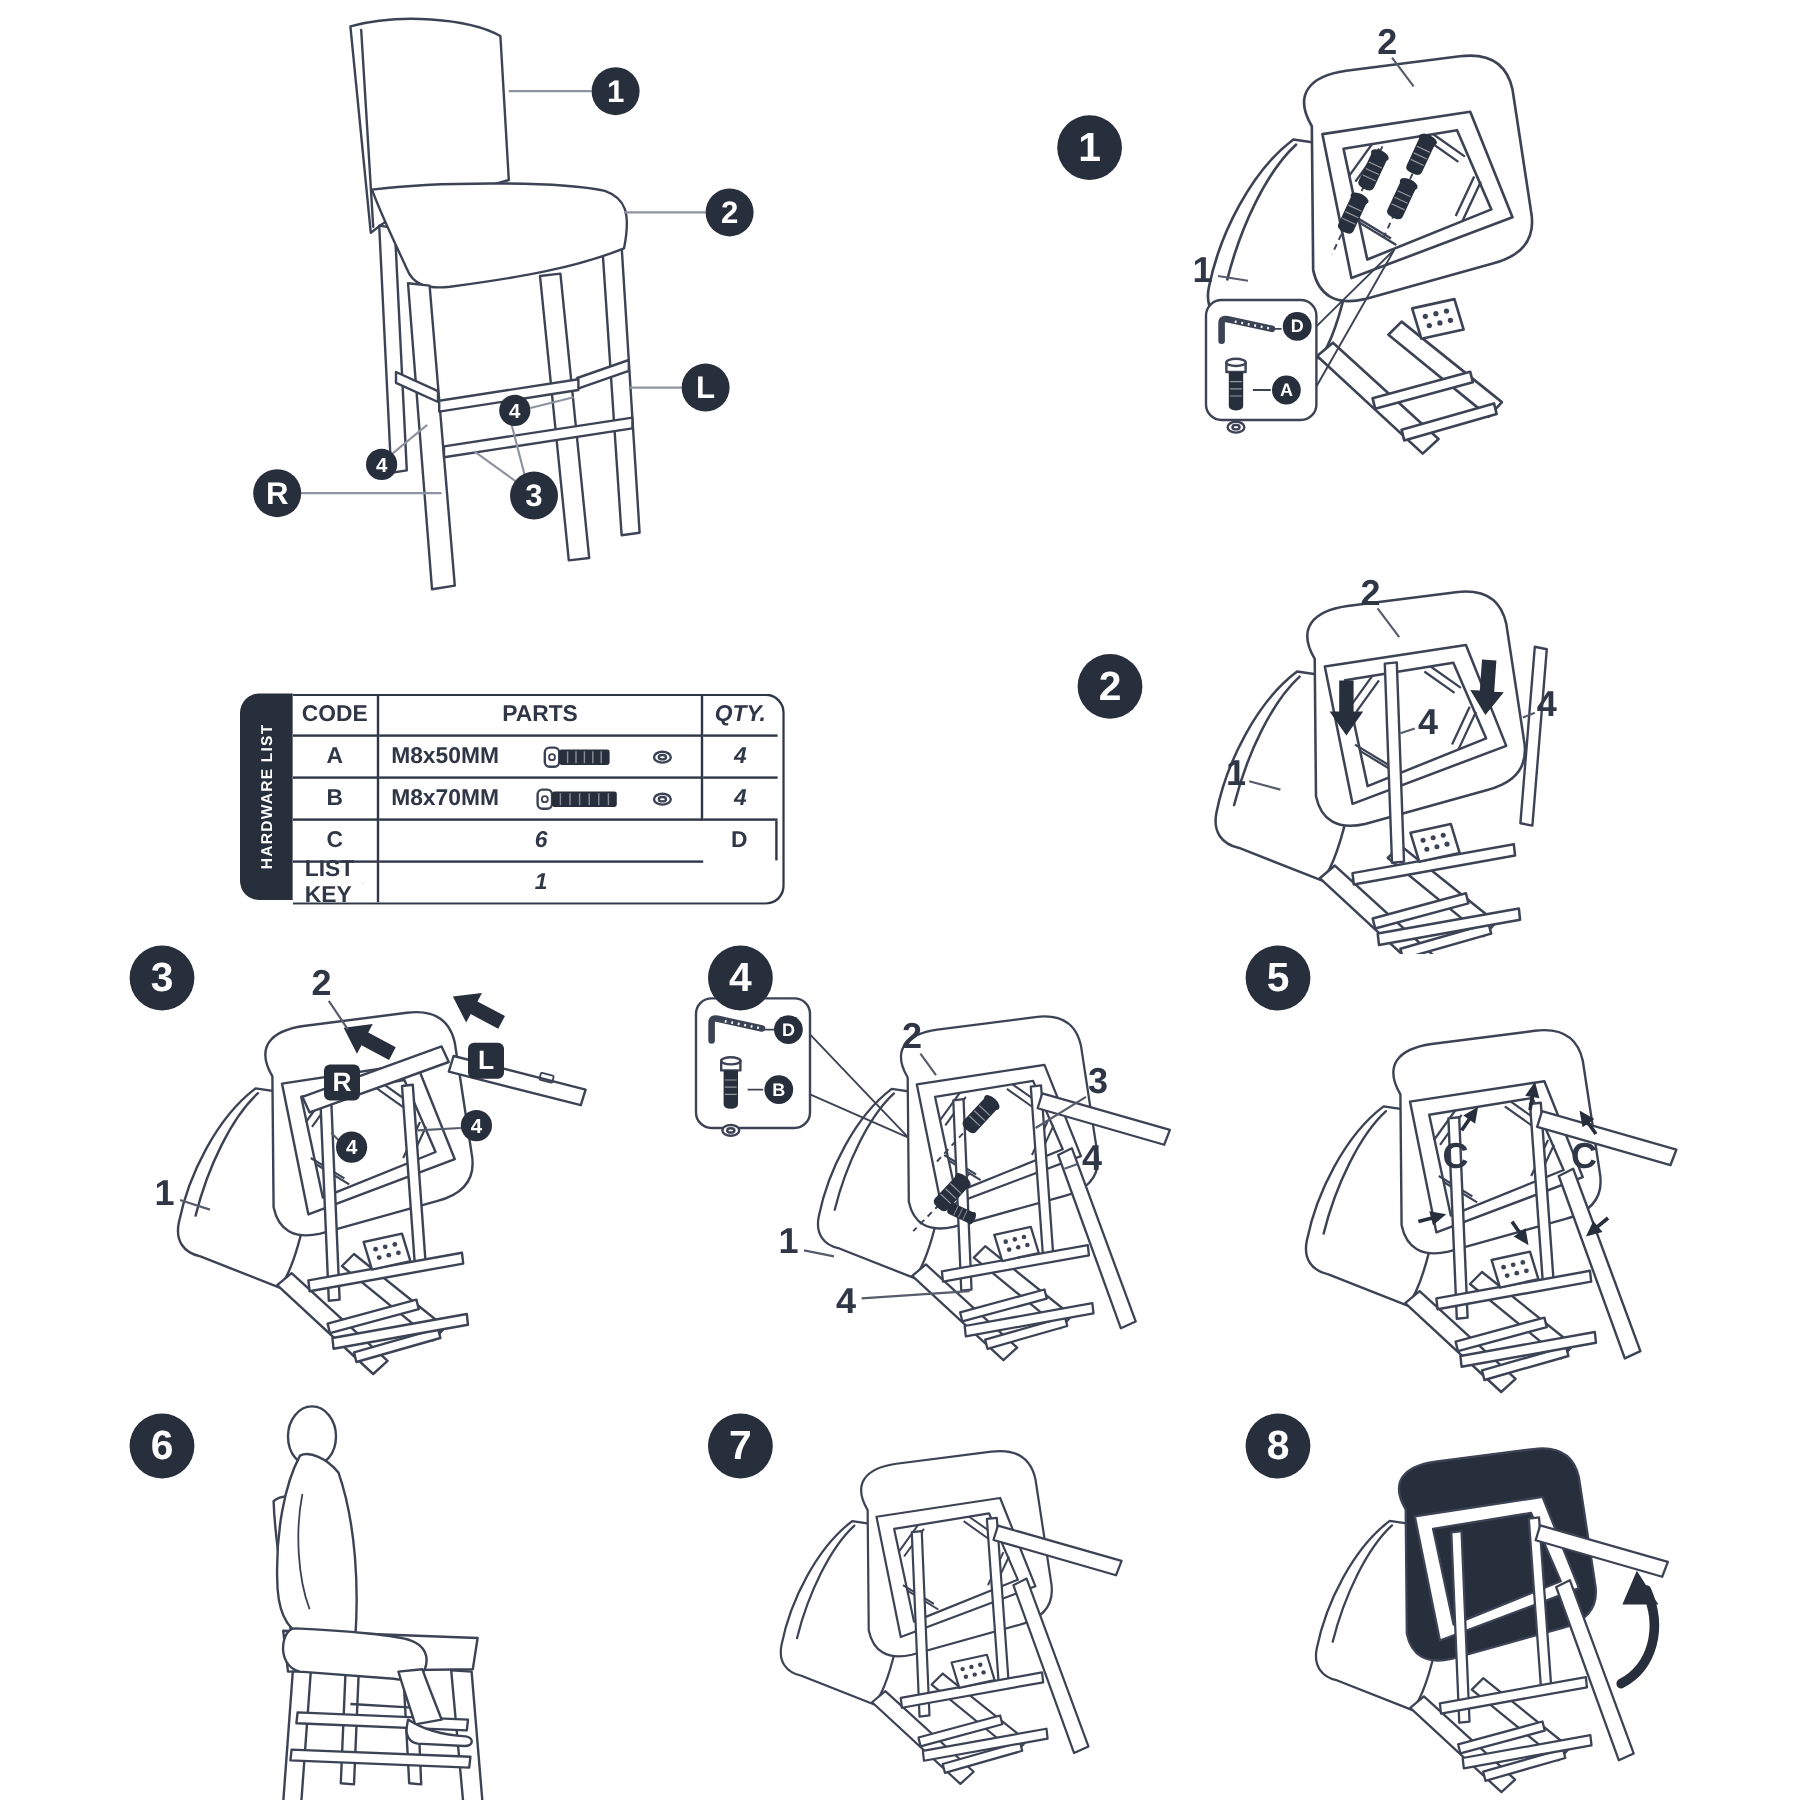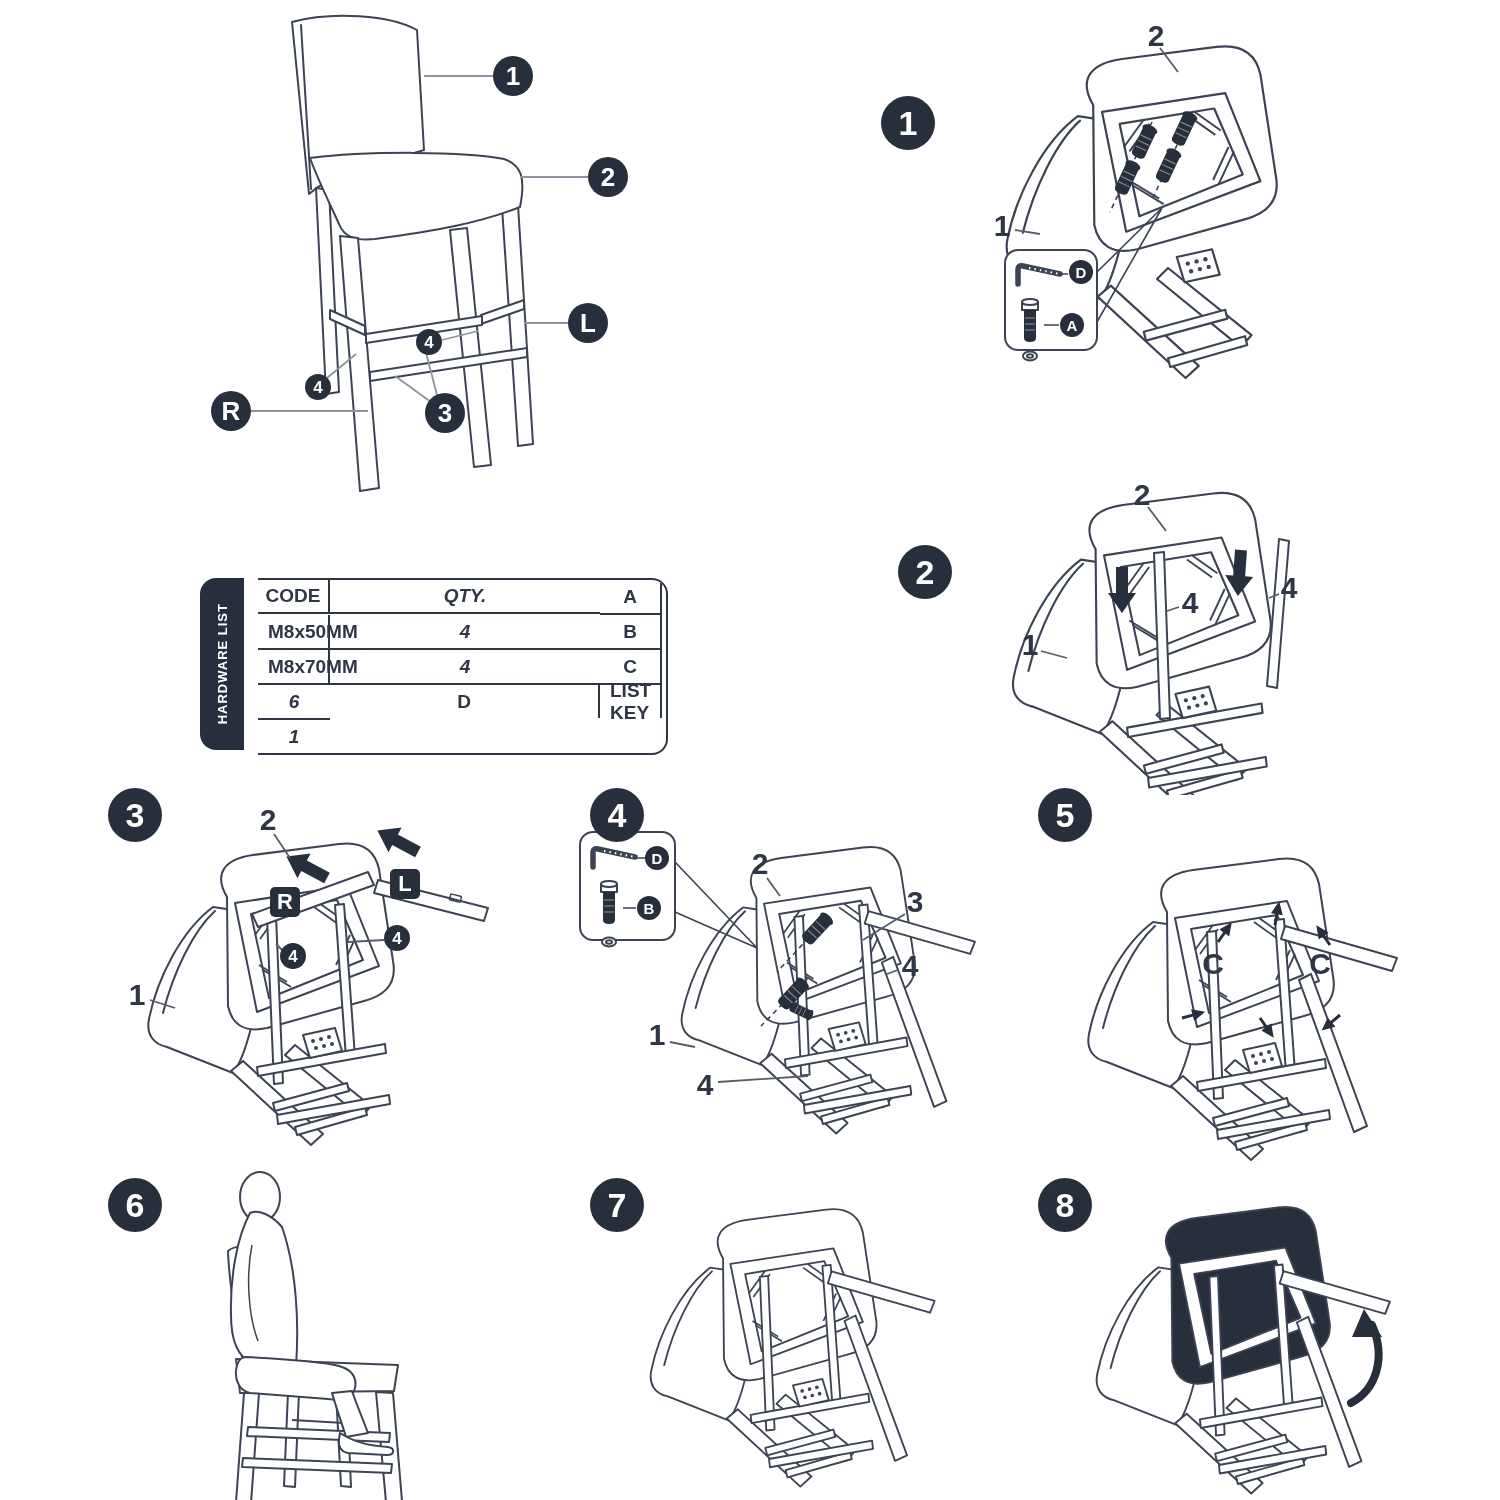--- a/index.html
+++ b/index.html
@@ -17,21 +17,21 @@
   .b-ltr{width:24px;height:24px;font-size:15px;}
   .plabel{position:absolute;font-weight:bold;font-size:30px;color:#2f3646;
           transform:translate(-50%,-50%);line-height:1;white-space:nowrap;}
   
   .hw{position:absolute;left:200px;top:578px;display:flex;}
   .hw-side{width:44px;height:172px;background:#272e3c;border-radius:16px 0 0 16px;
            display:flex;align-items:center;justify-content:center;}
   .hw-side span{writing-mode:vertical-rl;transform:rotate(180deg);color:#fff;
                 font-weight:bold;font-size:13px;letter-spacing:1px;}
   .hw-grid{width:408px;border:2px solid #2f3646;border-left:none;border-radius:0 16px 16px 0;
-           display:grid;grid-template-columns:72px 270px 62px;overflow:hidden;background:#fff;margin-left:14px;}
+           display:grid;grid-template-columns:72px 270px 62px;overflow:hidden;background:#fff;}
   .hw-cell{border-right:2px solid #2f3646;border-bottom:2px solid #2f3646;
            display:flex;align-items:center;justify-content:center;
            font-weight:bold;font-size:19px;color:#2f3646;height:32px;}
   .hw-grid .last-col{border-right:none;font-style:italic;}
   .hw-grid .last-row{border-bottom:none;}
   .hw-parts{justify-content:flex-start;padding:0 10px;gap:6px;}
   .hw-parts .picon{margin-left:auto;}
   .hw-row{height:33px;}
 </style>
 </head>
@@ -166,20 +166,21 @@
   <div class="badge b-sm" style="left:236px;top:319px">4</div>
   <div class="badge b-sm" style="left:125px;top:364px">4</div>
 </section>
 
 <div class="hw">
   <div class="hw-side">
     <span>HARDWARE LIST</span>
   </div>
   <div class="hw-grid">
     <div class="hw-cell">CODE</div>
+    <div class="hw-cell">PARTS</div>
     <div class="hw-cell last-col">QTY.</div>
 
     <div class="hw-cell hw-row">A</div>
     <div class="hw-cell hw-row hw-parts">
       <span>M8x50MM</span>
       <svg class="picon" width="150" height="24" viewBox="0 0 150 24">
         <use href="#hw-bolt50" transform="translate(30,12)"></use>
             <use href="#washer" transform="translate(128,12)"></use>
       </svg>
     </div>

